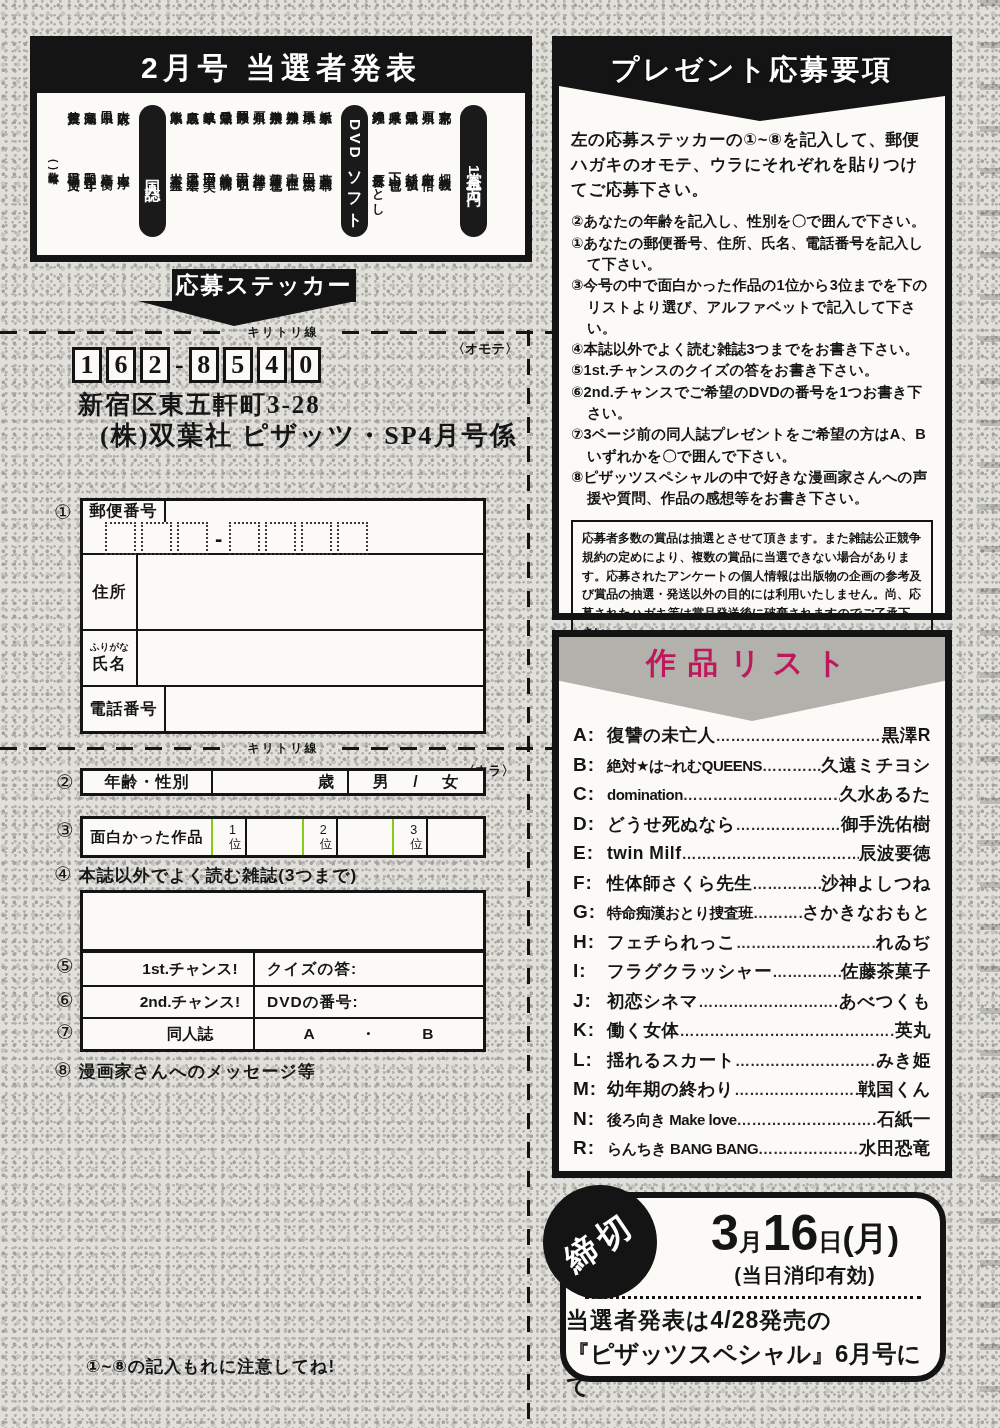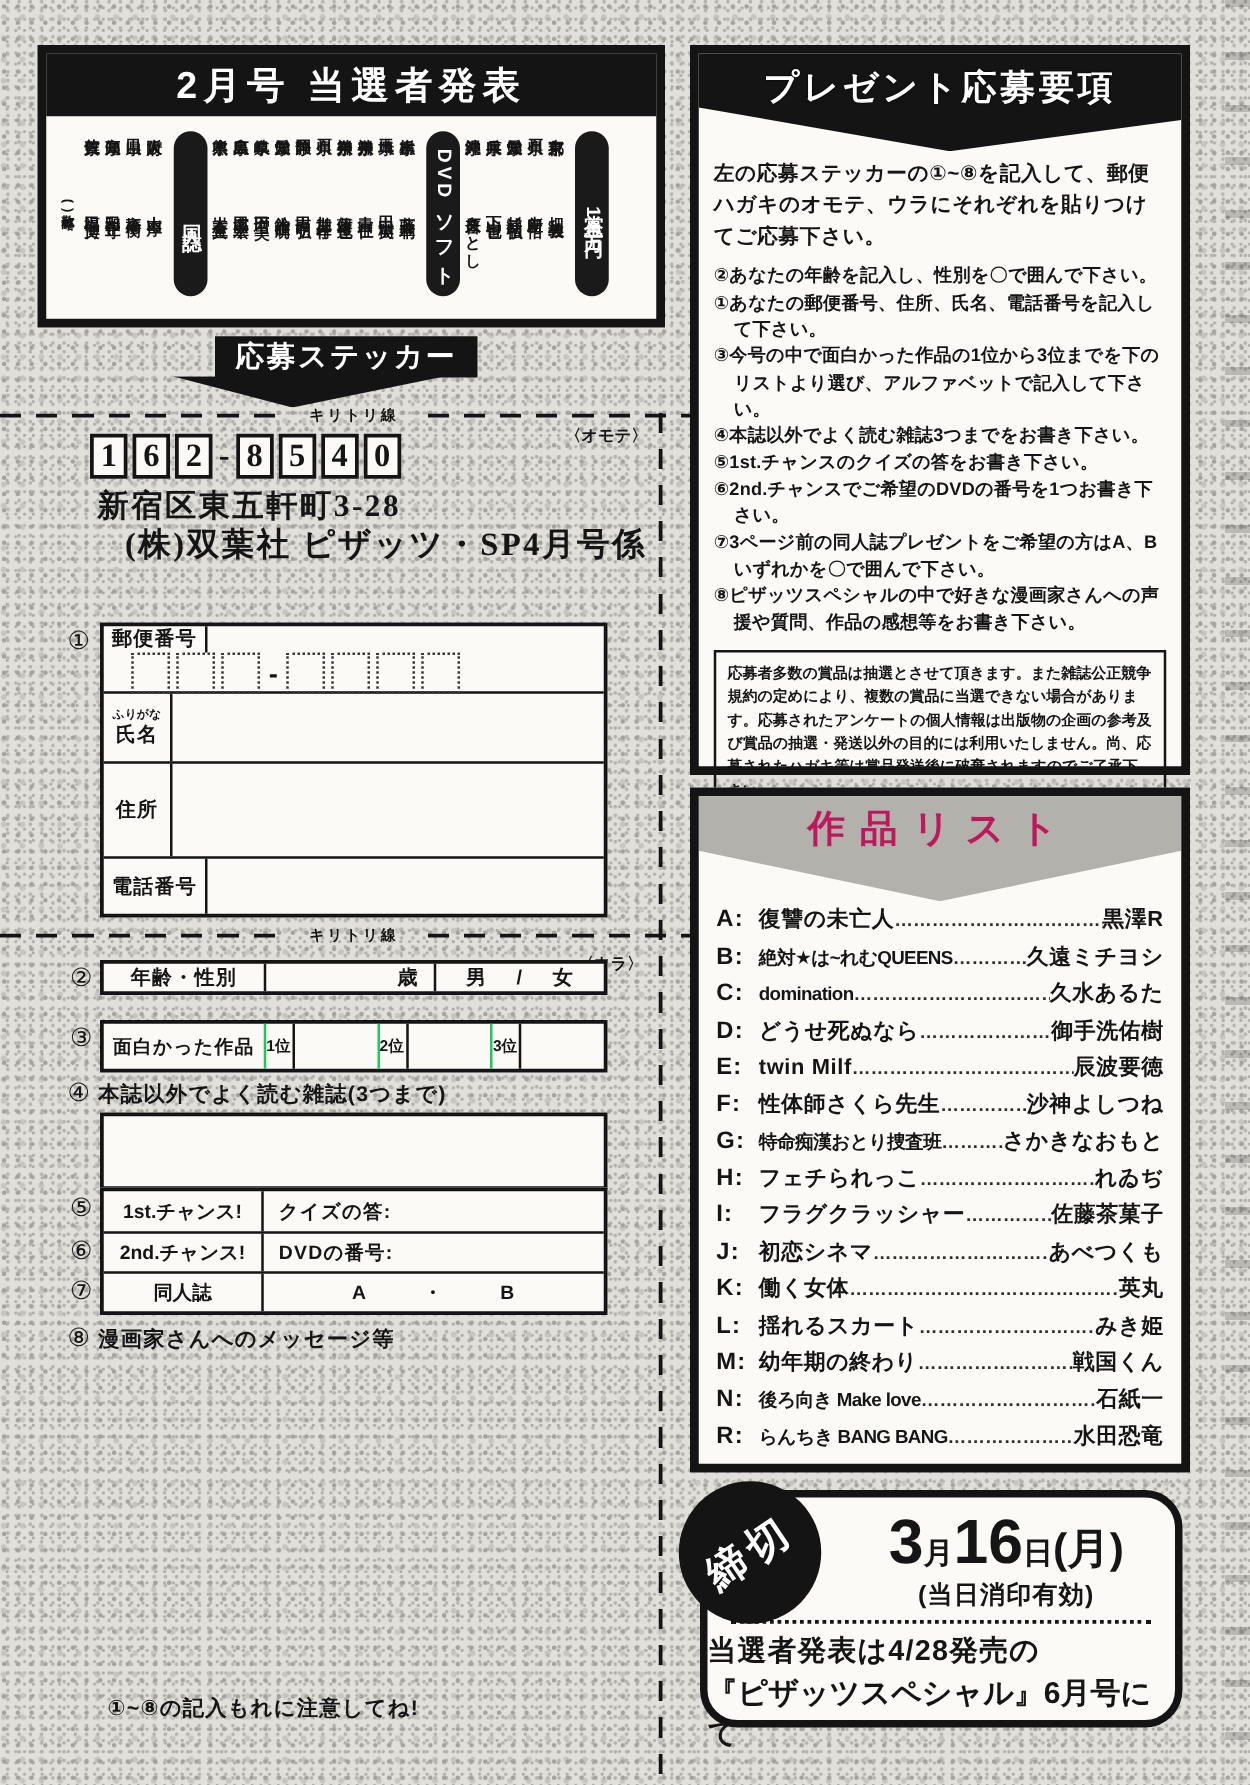--- a/index.html
+++ b/index.html
@@ -22,21 +22,21 @@
   .winner-title { background:#141414; color:#fff; height:50px; display:flex; align-items:center; justify-content:center;
     font-size:30px; font-weight:bold; letter-spacing:5px; }
   .winner-flow { writing-mode:vertical-rl; height:152px; padding:8px 16px 4px 10px; font-weight:bold; }
   .wentry { font-size:12.5px; margin-block-end:3.5px; line-height:1.05; letter-spacing:0.5px; }
   .wpref { display:inline-block; inline-size:62px; }
   .wpill { background:#1a1a1a; color:#fff; border-radius:14px; font-size:15.5px; letter-spacing:3px;
     inline-size:132px; text-align:center; padding:0 3px; margin-block:2px 9px; margin-inline-start:4px; }
   .wfoot { font-size:10.5px; padding-block-start:2px; padding-inline-start:58px; letter-spacing:1px; }
 
   
-  .sticker-rect { left:172px; top:269px; width:210px; height:33px; background:#141414; color:#fff;
+  .sticker-rect { left:172px; top:269px; width:184px; height:33px; background:#141414; color:#fff;
     display:flex; align-items:center; justify-content:center; font-size:23px; font-weight:bold; letter-spacing:2px; }
   .sticker-arrow { left:138px; top:301px; width:218px; height:25px; background:#141414;
     clip-path:polygon(0 0,100% 0,44% 100%); }
 
   
   .cuth { left:0; width:566px; height:16px; display:flex; align-items:center; gap:23px; }
   .cuth .seg { flex:1; height:3px; background:repeating-linear-gradient(90deg,#141414 0 17px,transparent 17px 29px); }
   .cuth .lbl { font-size:12px; font-weight:bold; letter-spacing:2px; }
   .cutv { left:527px; top:330px; width:3px; height:1098px;
     background:repeating-linear-gradient(180deg,#141414 0 16px,transparent 16px 29px); }
@@ -66,26 +66,26 @@
   .dotbox { width:31px; height:33px; border:2px dotted #3a3a3a; }
   .dothyph { font-size:22px; font-weight:bold; margin:0 2px; }
 
   
   .stable { background:#fbfaf6; border:3px solid #141414; display:flex; align-items:stretch; }
   .scell { display:flex; align-items:center; justify-content:center; font-size:16px; font-weight:bold; letter-spacing:1px; }
   .bl { border-left:2px solid #141414; }
   .age-unit { justify-content:flex-end; padding-right:12px; }
   .gender { word-spacing:18px; }
   .rklabel { width:23px; font-size:12.5px; line-height:1.15; word-break:break-all; display:flex; align-items:center;
-    padding:1px 0; font-weight:bold; border-left:2px solid #22c55e; }
+    padding:1px 16px; font-weight:normal; border-left:2px solid #84cc16; }
   .rkcell { flex:1; border-left:2px solid #141414; }
   .item-label { font-size:17px; font-weight:bold; letter-spacing:1px; }
   .box4 { left:80px; top:890px; width:406px; height:62px; border:3px solid #141414; background:#fbfaf6; }
   .t567 { left:80px; top:950px; width:406px; border:3px solid #141414; background:#fbfaf6; }
-  .t567 .row { display:flex; height:32px; border-top:2px solid #141414; }
+  .t567 .row { display:flex; height:32px; border-top:2px solid #141414;padding-left:44px; }
   .t567 .row:first-child { border-top:0; }
   .t567 .lab { width:128px; display:flex; align-items:center; justify-content:center; font-size:15.5px; font-weight:bold; border-right:2px solid #141414; }
   .t567 .val { flex:1; display:flex; align-items:center; padding-left:12px; font-size:15.5px; font-weight:bold; letter-spacing:1px; }
   .t567 .val.centered { justify-content:center; padding-left:0; word-spacing:40px; }
   .reminder { font-size:17px; font-weight:bold; letter-spacing:1px; }
 
   
   .rbox { left:552px; width:400px; border:7px solid #141414; background:#fbfaf6; }
   .guide-box { top:36px; height:584px; }
   .guide-banner { position:relative; height:78px; margin-bottom:4px; }
@@ -200,29 +200,29 @@
             <div class="dotbox"></div>
             <div class="dotbox"></div>
             <div class="dothyph">-</div>
             <div class="dotbox"></div>
             <div class="dotbox"></div>
             <div class="dotbox"></div>
             <div class="dotbox"></div>
           </div>
       </div>
     </div>
+    <div class="f1row" style="height:76px;">
+      <div class="f1label w55">住所</div>
+      <div class="f1val"></div>
+    </div>
     <div class="f1row" style="height:56px;">
       <div class="f1label w55">
         <span class="furi">ふりがな</span>
         <span>氏名</span>
       </div>
-      <div class="f1val"></div>
-    </div>
-    <div class="f1row" style="height:76px;">
-      <div class="f1label w55">住所</div>
       <div class="f1val"></div>
     </div>
     <div class="f1row" style="height:46px;">
       <div class="f1label w83">電話番号</div>
       <div class="f1val"></div>
     </div>
   </div>
 
   <div class="abs cuth" style="top:740px;">
     <div class="seg"></div>

